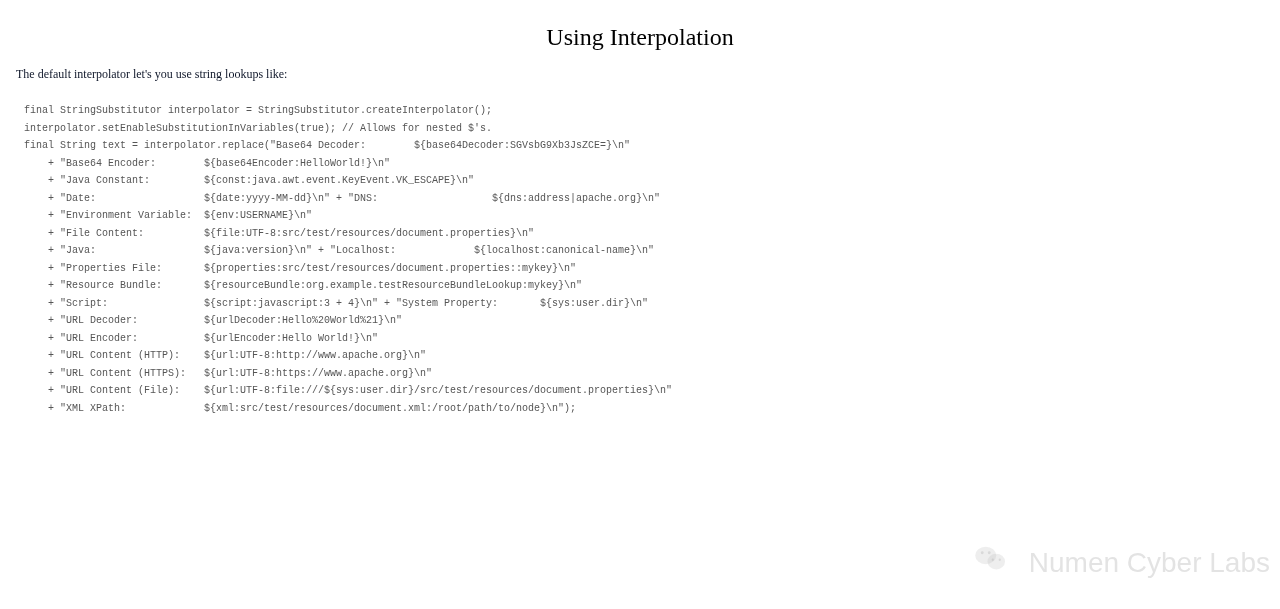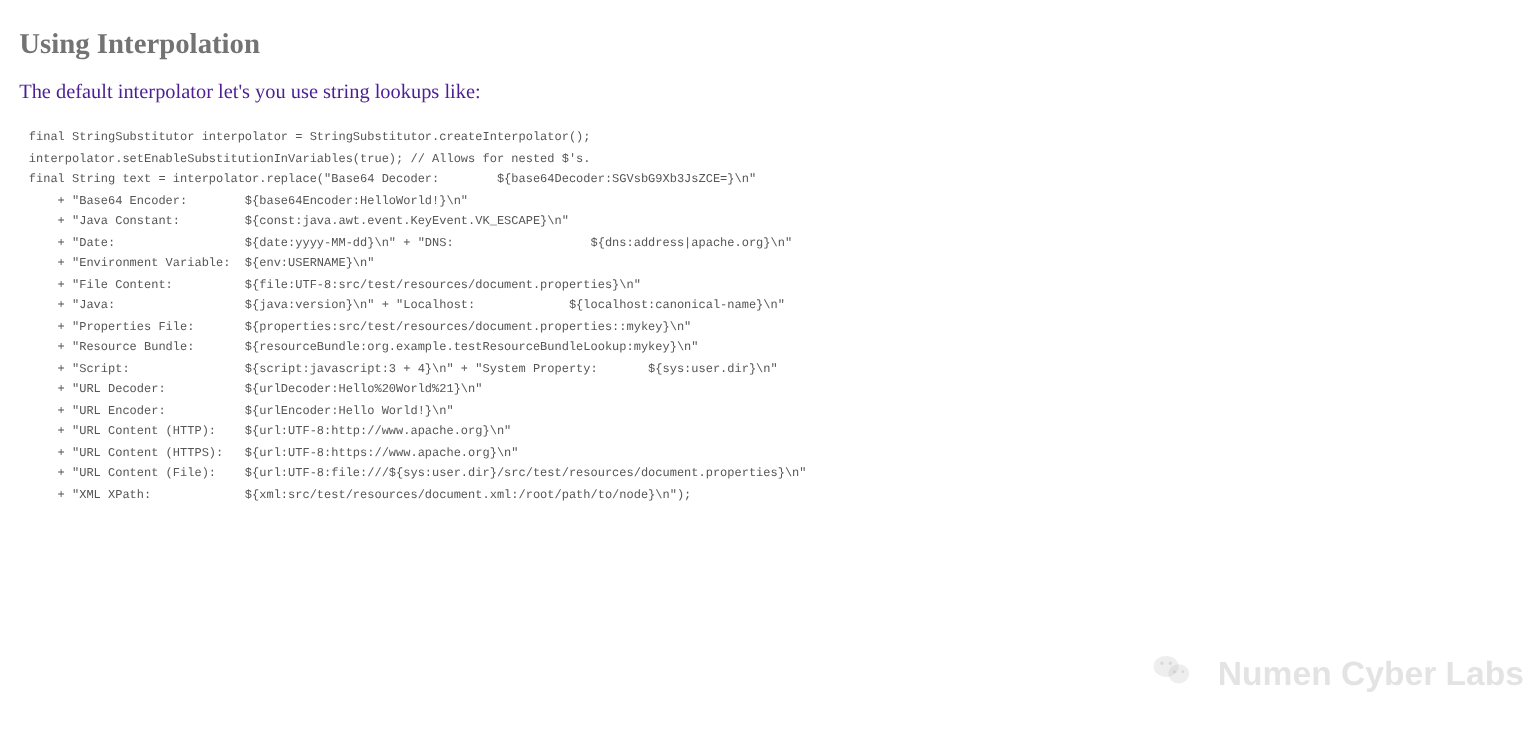--- a/index.html
+++ b/index.html
@@ -4,52 +4,53 @@
   <style>
     body {
       font-family: Georgia, 'Times New Roman', serif;
       color: #333;
       margin: 0;
       padding: 16px;
       background: #fff;
     }
     h2 {
       font-family: Georgia, 'Times New Roman', serif;
-      font-weight: bold;
-      color: #737373;
+      font-weight: normal;
+      color: #000000;
       font-size: 24px;
       margin: 8px 0 16px 0;
+      text-align: center;
     }
     p.intro {
       font-family: Georgia, 'Times New Roman', serif;
-      color: #4c1d95;
-      font-size: 17px;
+      color: #0f172a;
+      font-size: 12px;
       margin: 0 0 20px 0;
     }
     pre.code {
       font-family: 'Courier New', Courier, monospace;
       font-size: 10px;
       line-height: 1.75;
       color: #555;
       white-space: pre;
       margin: 0;
       padding: 0 0 0 8px;
       position: relative;
     }
     .watermark {
       position: fixed;
       right: 10px;
       bottom: 30px;
       color: rgba(100,100,100,0.18);
       font-family: Arial, sans-serif;
       font-size: 28px;
-      font-weight: bold;
+      font-weight: normal;
       pointer-events: none;
       display: flex;
-      align-items: center;
+      align-items: flex-end;
       gap: 22px;
     }
     .watermark svg {
       opacity: 0.5;
     }
   </style>
 </head>
 <body>
 
 <h2>Using Interpolation</h2>

